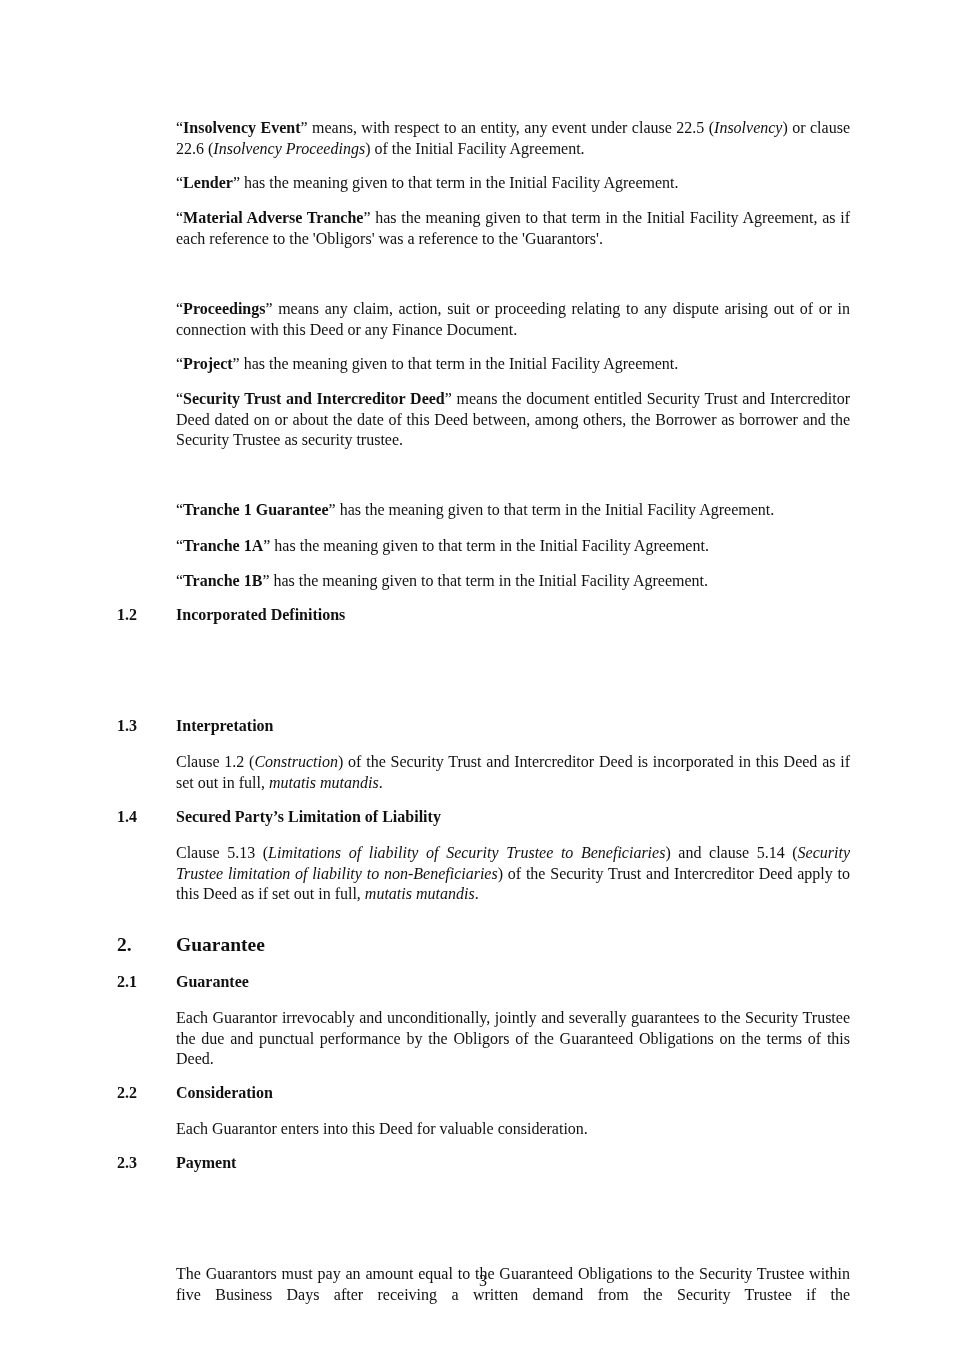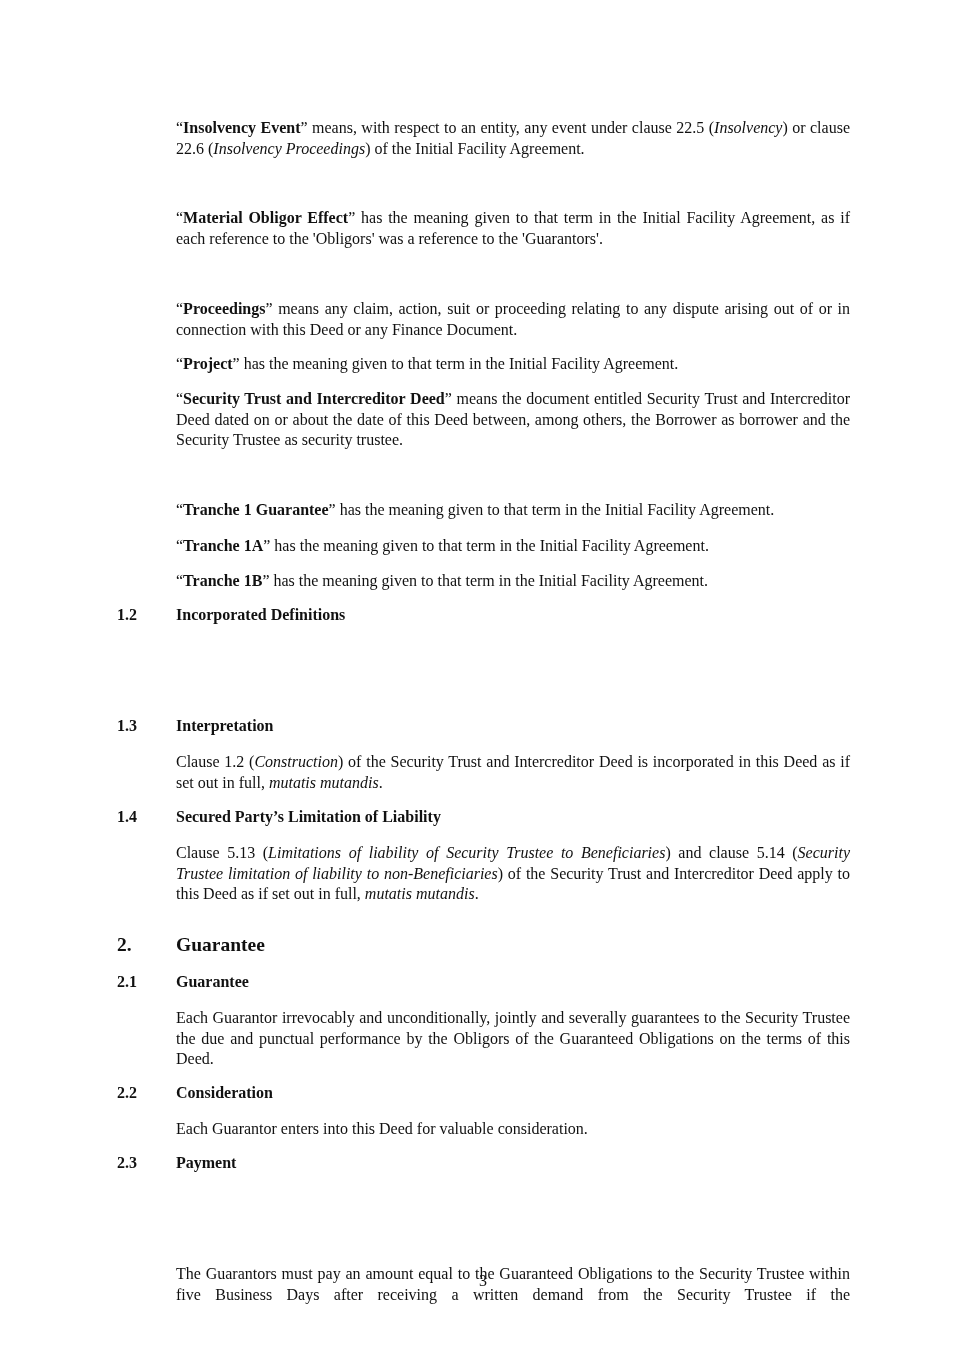--- a/index.html
+++ b/index.html
@@ -18,23 +18,26 @@
 </style>
 </head>
 <body>
 
 <div class="page">
 
   <div class="para" style="top:118px">
     <span>“</span><b>Insolvency Event</b><span>”</span><span> means, with respect to an entity, any event under clause 22.5 (</span><i>Insolvency</i><span>) or clause 22.6 (</span><i>Insolvency Proceedings</i><span>) of the Initial Facility Agreement.</span>
   </div>
 
+  <div class="para nojust" style="top:173px">
+    <span>“</span><b>Lender</b><span>”</span><span> has the meaning given to that term in the Initial Facility Agreement.</span>
+  </div>
 
   <div class="para" style="top:208px">
-    <span>“</span><b>Material Obligor Effect</b><span>”</span><span> has the meaning given to that term in the Initial Facility Agreement, as if each reference to the 'Obligors' was a reference to the 'Guarantors'.</span>
+    <span>“</span><b>Material Adverse Tranche</b><span>”</span><span> has the meaning given to that term in the Initial Facility Agreement, as if each reference to the 'Obligors' was a reference to the 'Guarantors'.</span>
   </div>
 
 
   <div class="para" style="top:299px">
     <span>“</span><b>Proceedings</b><span>”</span><span> means any claim, action, suit or proceeding relating to any dispute arising out of or in connection with this Deed or any Finance Document.</span>
   </div>
 
   <div class="para" style="top:389px">
     <span>“</span><b>Security Trust and Intercreditor Deed</b><span>”</span><span> means the document entitled Security Trust and Intercreditor Deed dated on or about the date of this Deed between, among others, the Borrower as borrower and the Security Trustee as security trustee.</span>
   </div>

